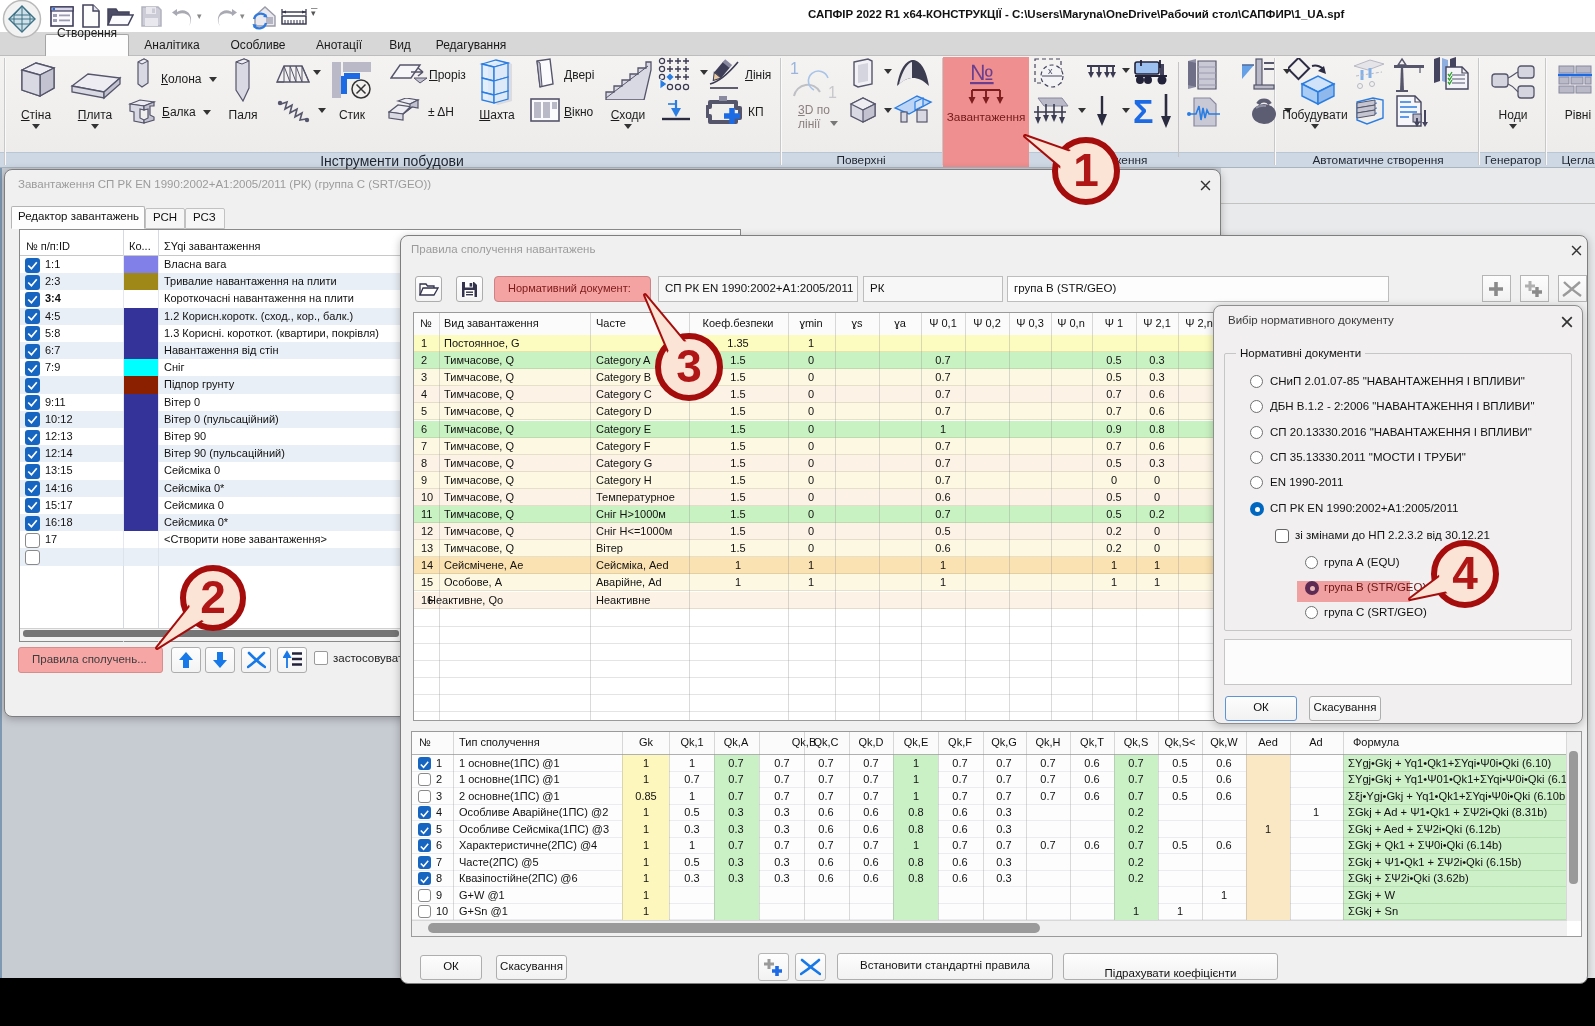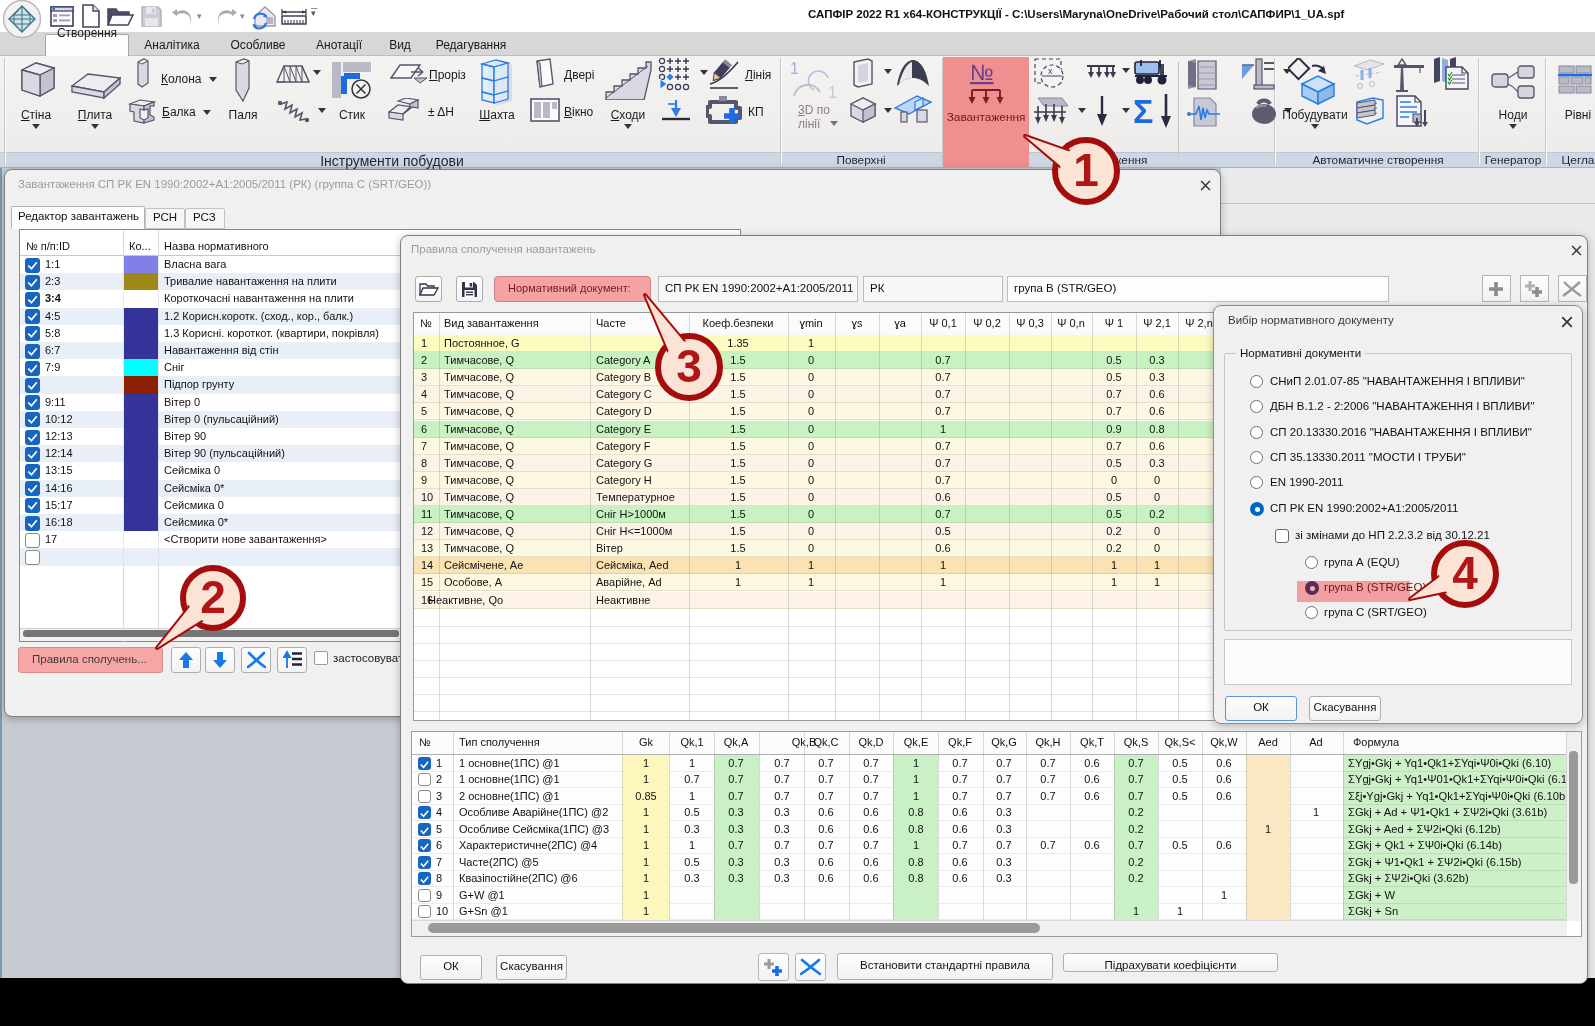--- a/index.html
+++ b/index.html
@@ -468,21 +468,21 @@
 <div class="abs" style="left:11px;top:206px;width:134px;height:23px;background:#fdfdfd;border:1px solid #b4b4b4;border-bottom:1px solid #fdfdfd;border-radius:2px 2px 0 0;z-index:3"></div>
 <div class="txt" style="left:18px;top:210px;font-size:11.5px;color:#111;z-index:4">Редактор завантажень</div>
 <div class="abs" style="left:145px;top:208px;width:40px;height:21px;background:#f6f6f6;border:1px solid #c2c2c2;border-radius:2px 2px 0 0"></div>
 <div class="txt" style="left:153px;top:211px;font-size:11.5px;color:#111">РСН</div>
 <div class="abs" style="left:185px;top:208px;width:40px;height:21px;background:#f6f6f6;border:1px solid #c2c2c2;border-radius:2px 2px 0 0"></div>
 <div class="txt" style="left:193px;top:211px;font-size:11.5px;color:#111">РСЗ</div>
 <div class="abs" style="left:19px;top:229px;width:722px;height:413px;background:#fff;border:1px solid #8a8a8a"></div>
 <div class="abs" style="left:20px;top:230px;width:720px;height:26px;background:#fff;border-bottom:1px solid #c8c8c8"></div>
 <div class="txt" style="left:26px;top:240px;font-size:11px;color:#111">№ п/п:ID</div>
 <div class="txt" style="left:129px;top:240px;font-size:11px;color:#111">Ко...</div>
-<div class="txt" style="left:164px;top:240px;font-size:11px;color:#111">Назва нормативного</div>
+<div class="txt" style="left:164px;top:240px;font-size:11px;color:#111">ΣYqi завантаження</div>
 <div class="abs" style="left:123px;top:230px;width:1px;height:412px;background:#d4dae2"></div>
 <div class="abs" style="left:158px;top:230px;width:1px;height:412px;background:#d4dae2"></div>
 <div class="abs" style="left:20px;top:256.0px;width:720px;height:17.2px;background:#ffffff"></div>
 <div class="abs" style="left:25px;top:257.5px;width:15px;height:15px;background:#1665c0;border-radius:3px"><svg width="15" height="15" viewBox="0 0 14 14">
       <path d="M3,7 L6,10 L11,4" stroke="#fff" stroke-width="1.6" fill="none"></path>
     </svg></div>
 <div class="txt" style="left:45px;top:258.0px;font-size:11px;color:#111">1:1</div>
 <div class="abs" style="left:124px;top:256.0px;width:34px;height:17.2px;background:#8080e8"></div>
 <div class="txt" style="left:164px;top:258.0px;font-size:11px;color:#111">Власна вага</div>
 <div class="abs" style="left:20px;top:273.2px;width:720px;height:17.2px;background:#e9eff6"></div>
@@ -945,21 +945,21 @@
 <div class="txt" style="left:692px;top:806.0px;transform:translateX(-50%);font-size:11px;color:#111">0.5</div>
 <div class="txt" style="left:736px;top:806.0px;transform:translateX(-50%);font-size:11px;color:#111">0.3</div>
 <div class="txt" style="left:782px;top:806.0px;transform:translateX(-50%);font-size:11px;color:#111">0.3</div>
 <div class="txt" style="left:826px;top:806.0px;transform:translateX(-50%);font-size:11px;color:#111">0.6</div>
 <div class="txt" style="left:871px;top:806.0px;transform:translateX(-50%);font-size:11px;color:#111">0.6</div>
 <div class="txt" style="left:916px;top:806.0px;transform:translateX(-50%);font-size:11px;color:#111">0.8</div>
 <div class="txt" style="left:960px;top:806.0px;transform:translateX(-50%);font-size:11px;color:#111">0.6</div>
 <div class="txt" style="left:1004px;top:806.0px;transform:translateX(-50%);font-size:11px;color:#111">0.3</div>
 <div class="txt" style="left:1136px;top:806.0px;transform:translateX(-50%);font-size:11px;color:#111">0.2</div>
 <div class="txt" style="left:1316px;top:806.0px;transform:translateX(-50%);font-size:11px;color:#111">1</div>
-<div class="txt" style="left:1348px;top:806.0px;font-size:11.2px;color:#111">ΣGkj + Ad + Ψ1•Qk1 + ΣΨ2i•Qki (3.61b)</div>
+<div class="txt" style="left:1348px;top:806.0px;font-size:11.2px;color:#111">ΣGkj + Ad + Ψ1•Qk1 + ΣΨ2i•Qki (8.31b)</div>
 <div class="abs" style="left:412px;top:821.0px;width:1169px;height:16.5px;background:#fdfdfe;border-bottom:1px solid #ececf0"></div>
 <div class="abs" style="left:622px;top:821.0px;width:47px;height:16.5px;background:#fdf7bd"></div>
 <div class="abs" style="left:714px;top:821.0px;width:45px;height:16.5px;background:#caf0c6"></div>
 <div class="abs" style="left:893px;top:821.0px;width:45px;height:16.5px;background:#caf0c6"></div>
 <div class="abs" style="left:1114px;top:821.0px;width:44px;height:16.5px;background:#caf0c6"></div>
 <div class="abs" style="left:1246px;top:821.0px;width:44px;height:16.5px;background:#fae7c4"></div>
 <div class="abs" style="left:1343px;top:821.0px;width:223px;height:16.5px;background:#cdf0c9;border-bottom:1px solid #b9e0b5"></div>
 <div class="abs" style="left:418px;top:822.5px;width:13px;height:13px;background:#1665c0;border-radius:3px"><svg width="13" height="13" viewBox="0 0 14 14">
       <path d="M3,7 L6,10 L11,4" stroke="#fff" stroke-width="1.6" fill="none"></path>
     </svg></div>
@@ -1104,21 +1104,21 @@
 <div class="abs" style="left:758px;top:953px;width:31px;height:28px;background:linear-gradient(#fefefe,#f2f2f2);border:1px solid #b5b5b5;border-radius:3px"></div>
 <svg class="abs" style="left:763px;top:958px" width="21" height="19" viewBox="0 0 21 19">
     <path d="M6,1 L6,11 M1,6 L11,6" stroke="#9a9a9a" stroke-width="3"></path>
     <path d="M14,8 L14,18 M9,13 L19,13" stroke="#1d6ae5" stroke-width="3.6"></path>
   </svg>
 <div class="abs" style="left:795px;top:953px;width:31px;height:28px;background:linear-gradient(#fefefe,#f2f2f2);border:1px solid #b5b5b5;border-radius:3px"></div>
 <svg class="abs" style="left:800px;top:958px" width="21" height="18" viewBox="0 0 21 18">
     <path d="M2,2 C9,8 13,11 20,16 M19,2 C12,8 9,11 1,16" stroke="#1778e8" stroke-width="2.6" fill="none" stroke-linecap="round"></path>
   </svg>
 <div class="btn" style="left:837px;top:953px;width:216px;height:27px;padding-top:5px">Встановити стандартні правила</div>
-<div class="btn" style="left:1063px;top:953px;width:215px;height:19px;padding-top:5px">Підрахувати коефіцієнти</div>
+<div class="btn" style="left:1063px;top:953px;width:215px;height:27px;padding-top:13px">Підрахувати коефіцієнти</div>
 <div class="win" style="left:1213px;top:305px;width:370px;height:419px;background:#f1efef;border-color:#8e8e8e"></div>
 <div class="txt" style="left:1228px;top:314px;font-size:11.5px;color:#3a3a3a">Вибір нормативного документу</div>
 <svg class="abs" style="left:1561px;top:316px" width="12" height="12" viewBox="0 0 10 10">
     <path d="M1,1 L9,9 M9,1 L1,9" stroke="#333" stroke-width="1.4" fill="none"></path>
   </svg>
 <div class="abs" style="left:1224px;top:353px;width:348px;height:278px;border:1px solid #c6c6c6;border-radius:2px"></div>
 <div class="txt" style="left:1236px;top:347px;font-size:11.5px;color:#111;background:#f1efef;padding:0 4px">Нормативні документи</div>
 <div class="abs" style="left:1250px;top:375px;width:13px;height:13px;border:1.5px solid #707070;border-radius:50%;background:#fff"></div>
 <div class="txt" style="left:1270px;top:375px;font-size:11.5px;color:#111">СНиП 2.01.07-85 "НАВАНТАЖЕННЯ І ВПЛИВИ"</div>
 <div class="abs" style="left:1250px;top:400px;width:13px;height:13px;border:1.5px solid #707070;border-radius:50%;background:#fff"></div>

